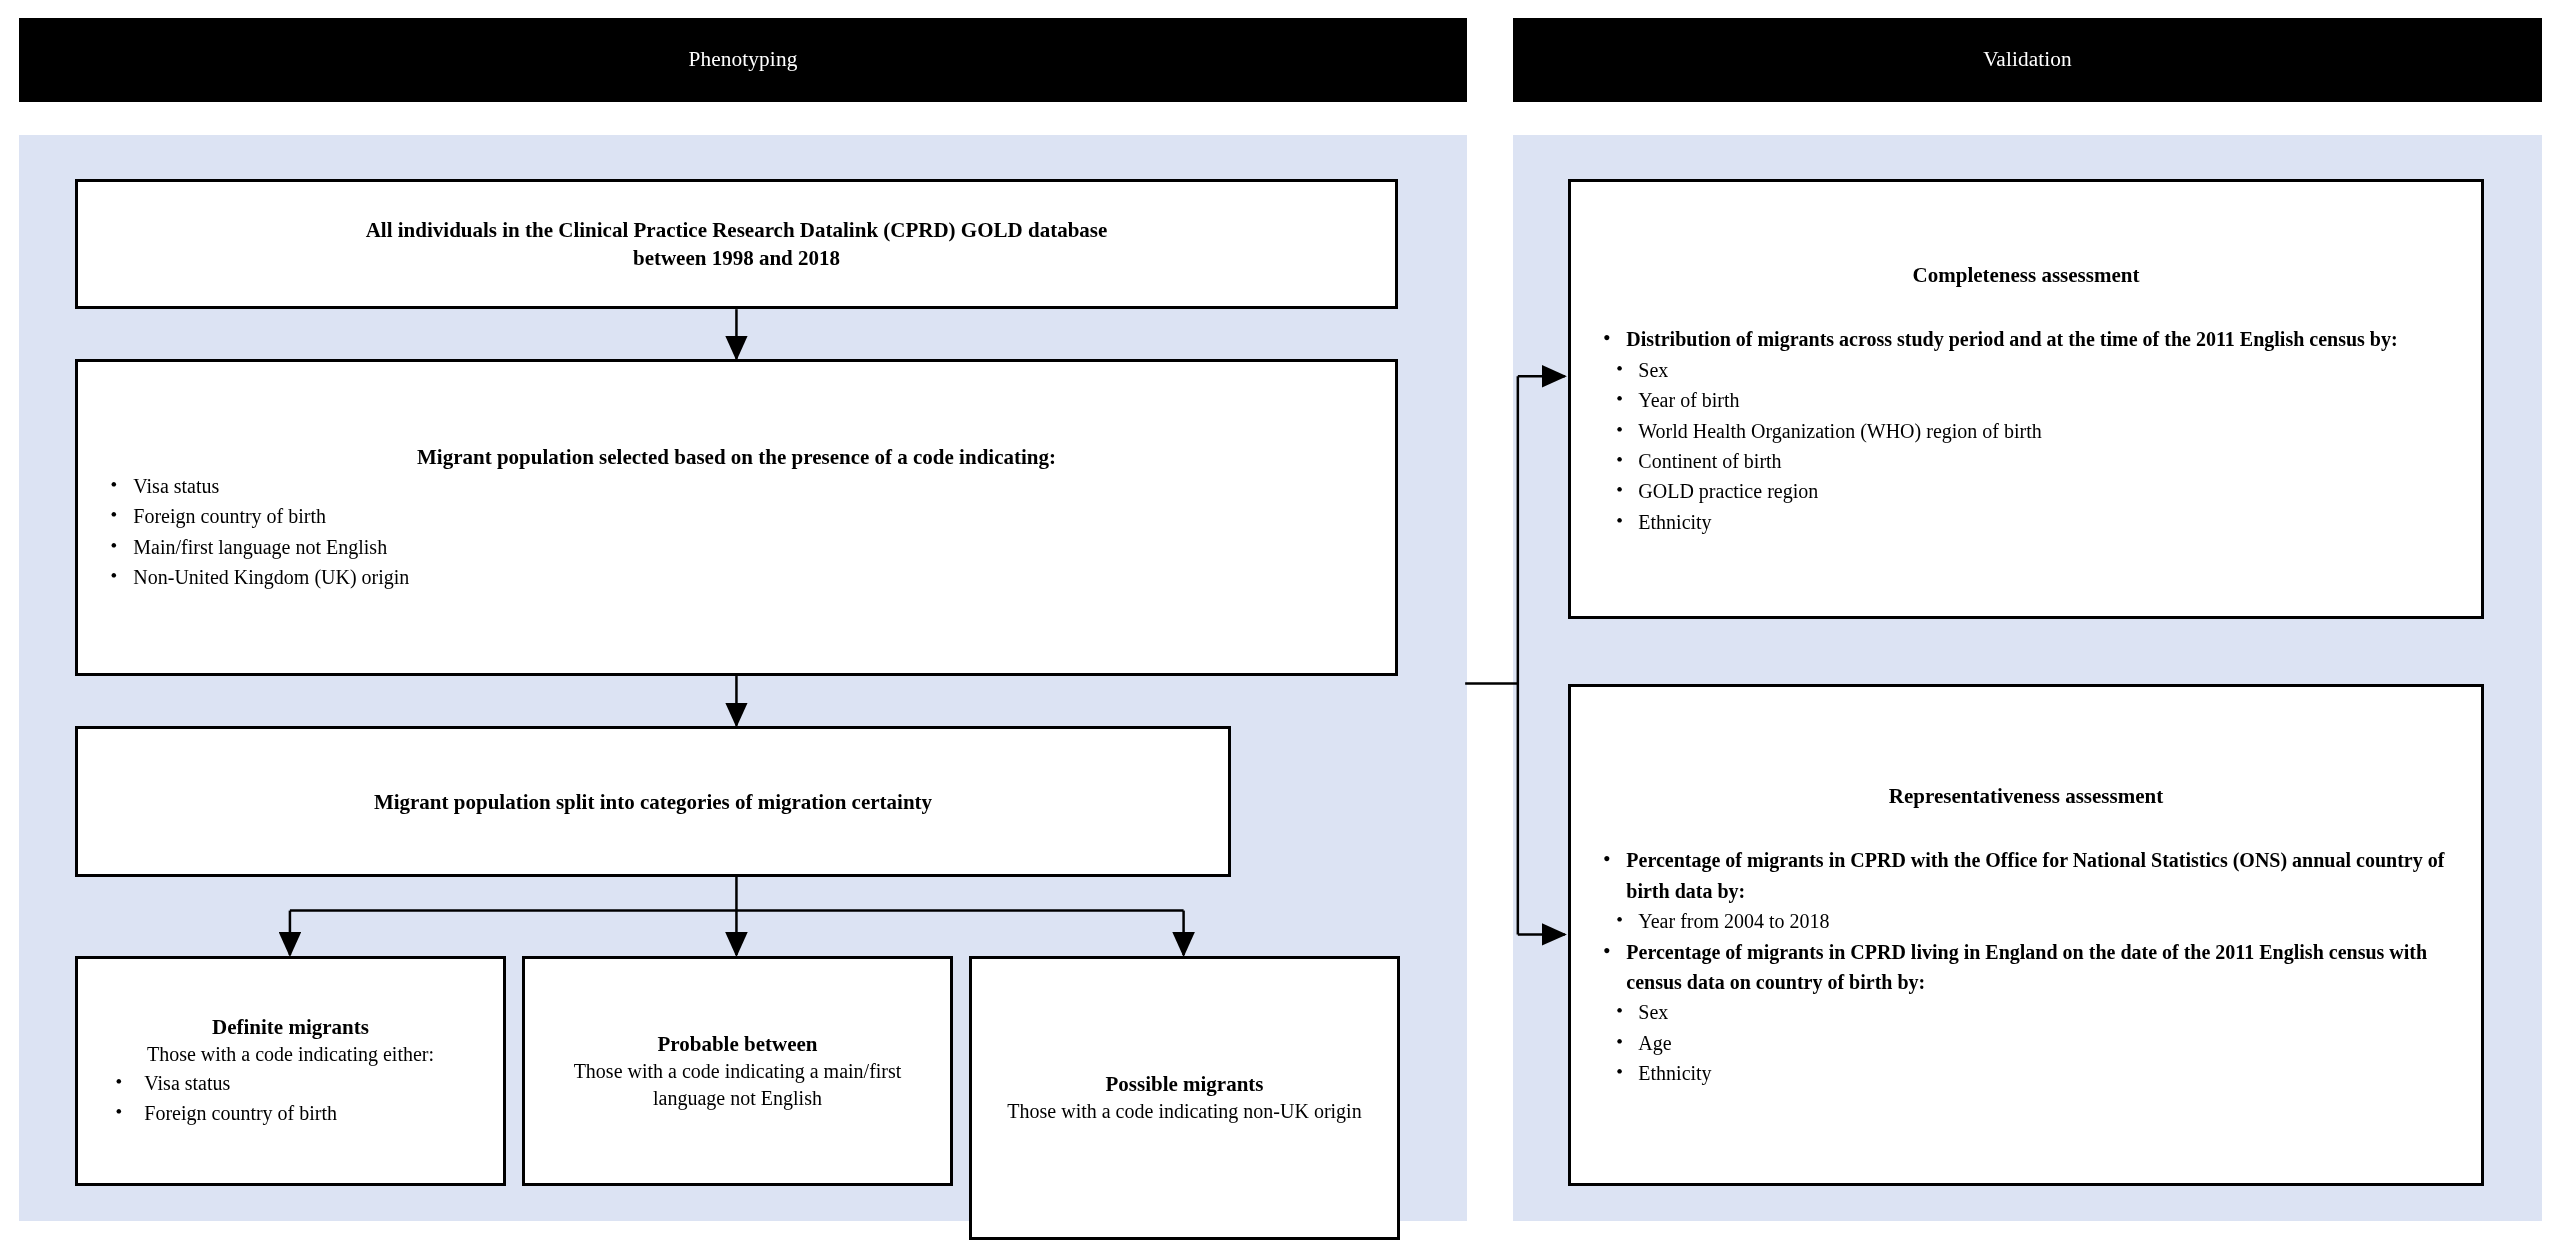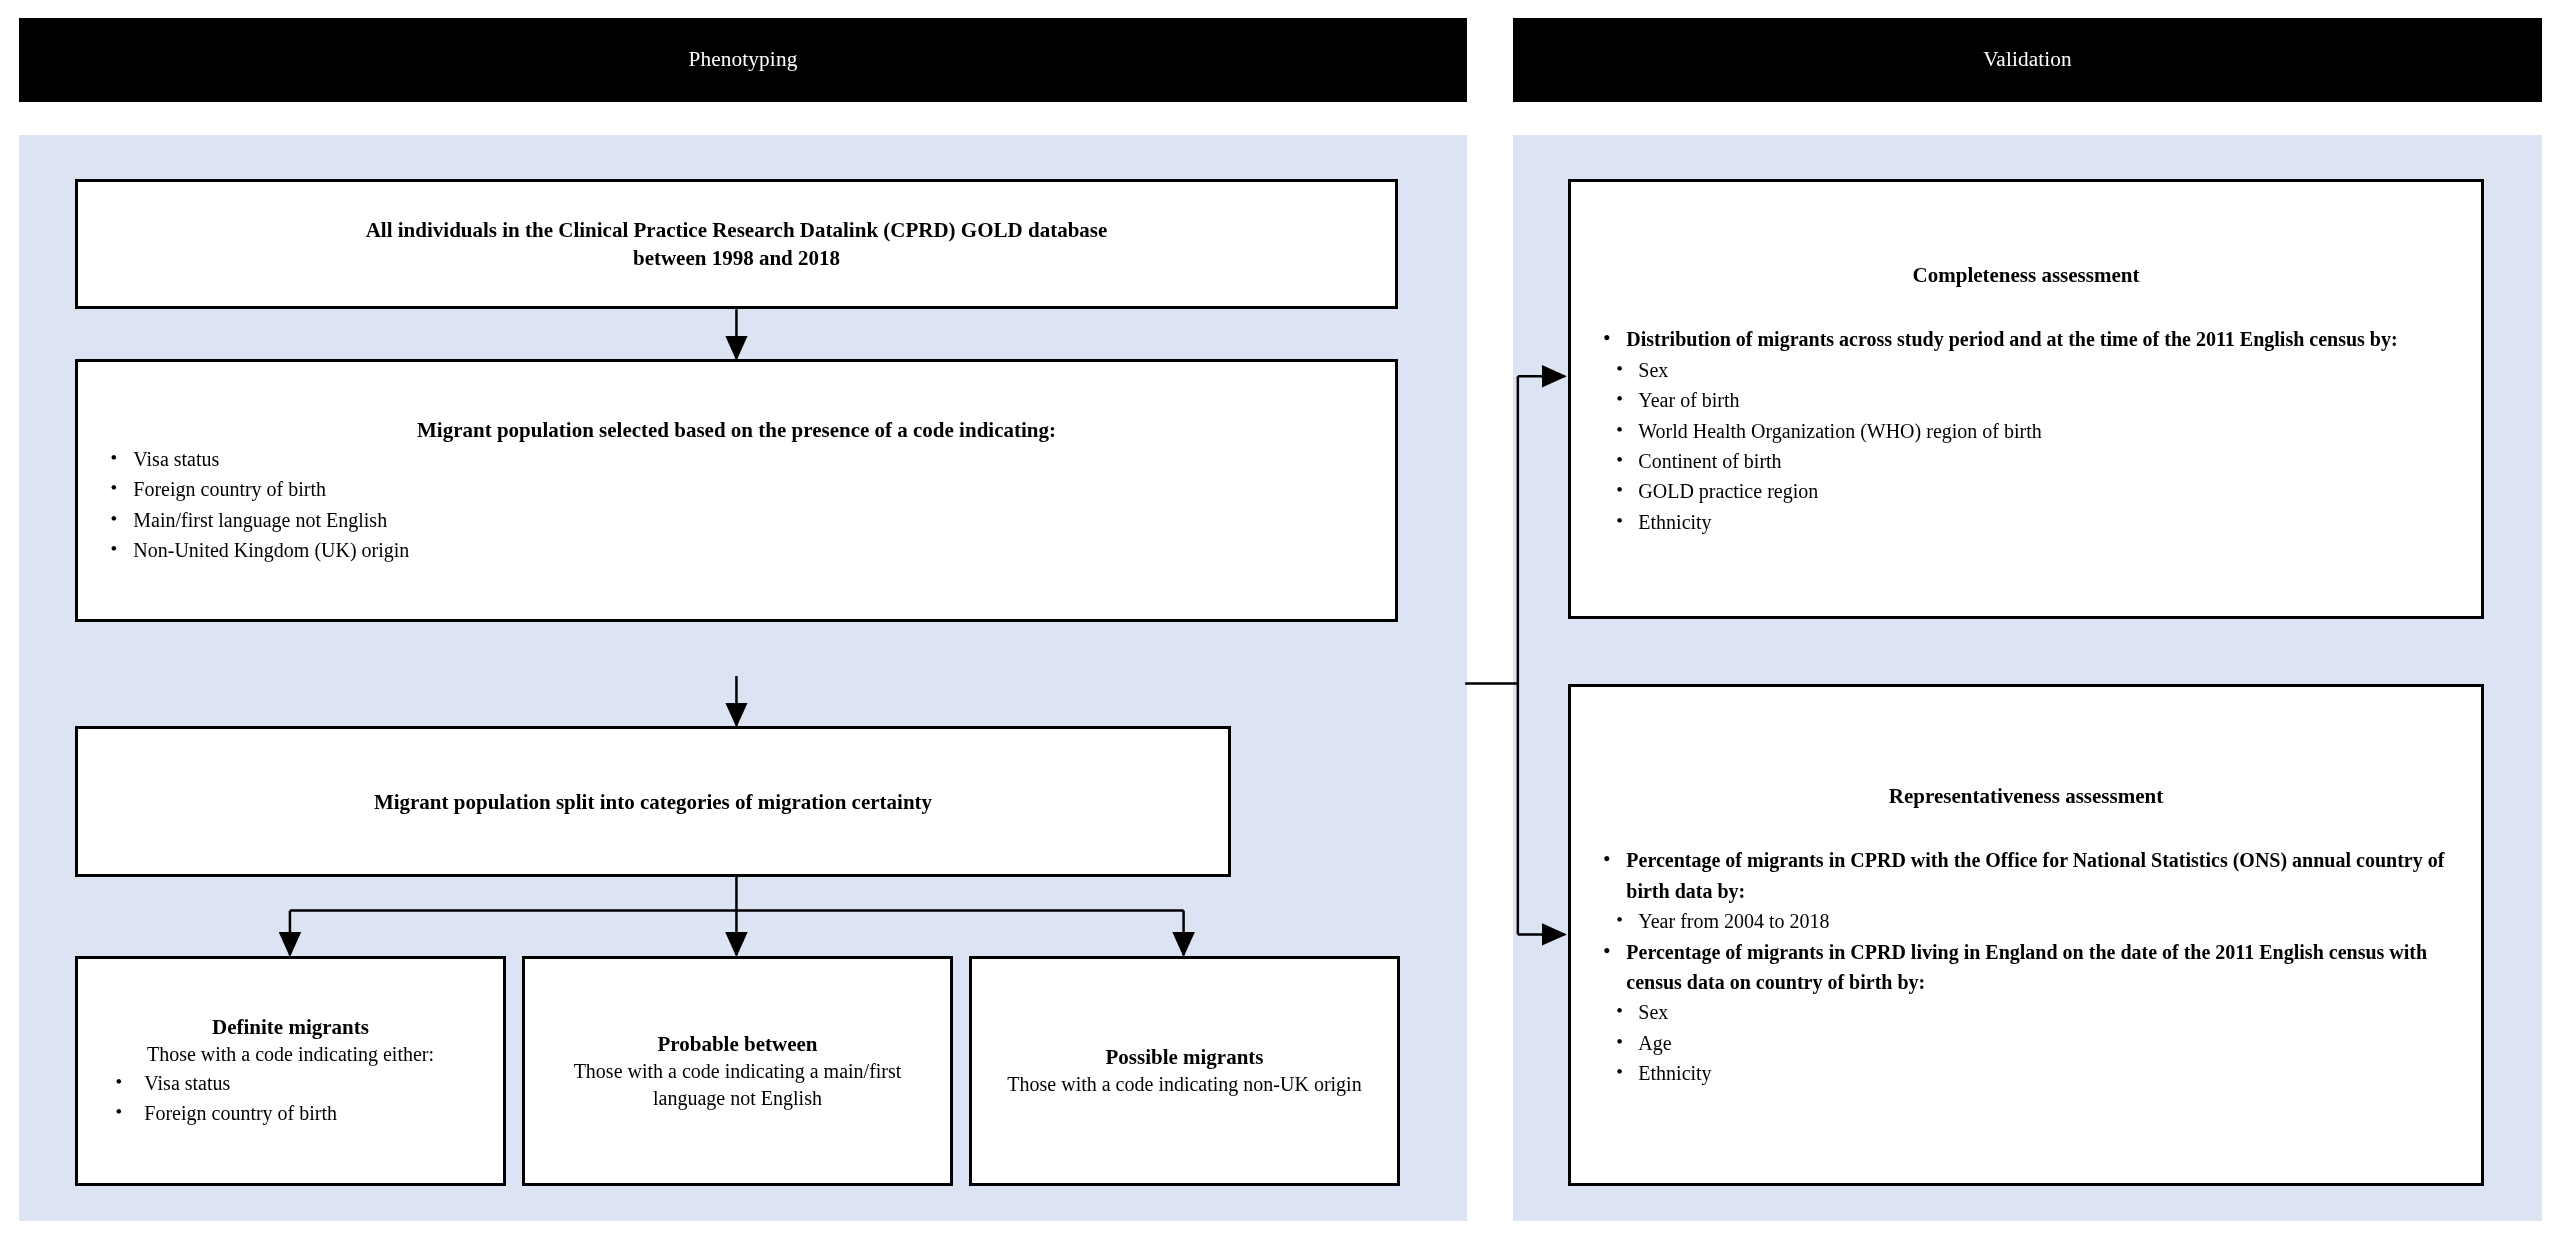--- a/index.html
+++ b/index.html
@@ -159,21 +159,21 @@
   <line x1="2420" y1="1490" x2="2495" y2="1490" stroke="#000000" stroke-width="4" marker-end="url(#arrow)"></line>
 </svg>
 
 <div class="box" id="box1" style="left:75px; top:179px; width:1323px; height:130px;">
   <div class="box-inner">
     <div class="box-title">All individuals in the Clinical Practice Research Datalink (CPRD) GOLD database</div>
     <div class="box-title">between 1998 and 2018</div>
   </div>
 </div>
 
-<div class="box" id="box2" style="left:75px; top:359px; width:1323px; height:263px;">
+<div class="box" id="box2" style="left:75px; top:359px; width:1323px; height:317px;">
   <div class="box-inner">
     <div class="box-title">Migrant population selected based on the presence of a code indicating:</div>
     <ul class="bl lvl1">
       <li>Visa status</li>
       <li>Foreign country of birth</li>
       <li>Main/first language not English</li>
       <li>Non-United Kingdom (UK) origin</li>
     </ul>
   </div>
 </div>
@@ -195,21 +195,21 @@
   </div>
 </div>
 
 <div class="box" id="box5" style="left:522px; top:956px; width:431px; height:230px;">
   <div class="box-inner">
     <div class="box-title">Probable between</div>
     <div class="box-sub">Those with a code indicating a main/first language not English</div>
   </div>
 </div>
 
-<div class="box" id="box6" style="left:969px; top:956px; width:431px; height:230px;">
+<div class="box" id="box6" style="left:969px; top:956px; width:431px; height:284px;">
   <div class="box-inner">
     <div class="box-title">Possible migrants</div>
     <div class="box-sub">Those with a code indicating non-UK origin</div>
   </div>
 </div>
 
 <div class="box" id="box-completeness" style="left:1568px; top:179px; width:916px; height:440px;">
   <div class="box-inner">
     <div class="box-title" style="margin-bottom:35px;">Completeness assessment</div>
     <ul class="bl lvl1b">

